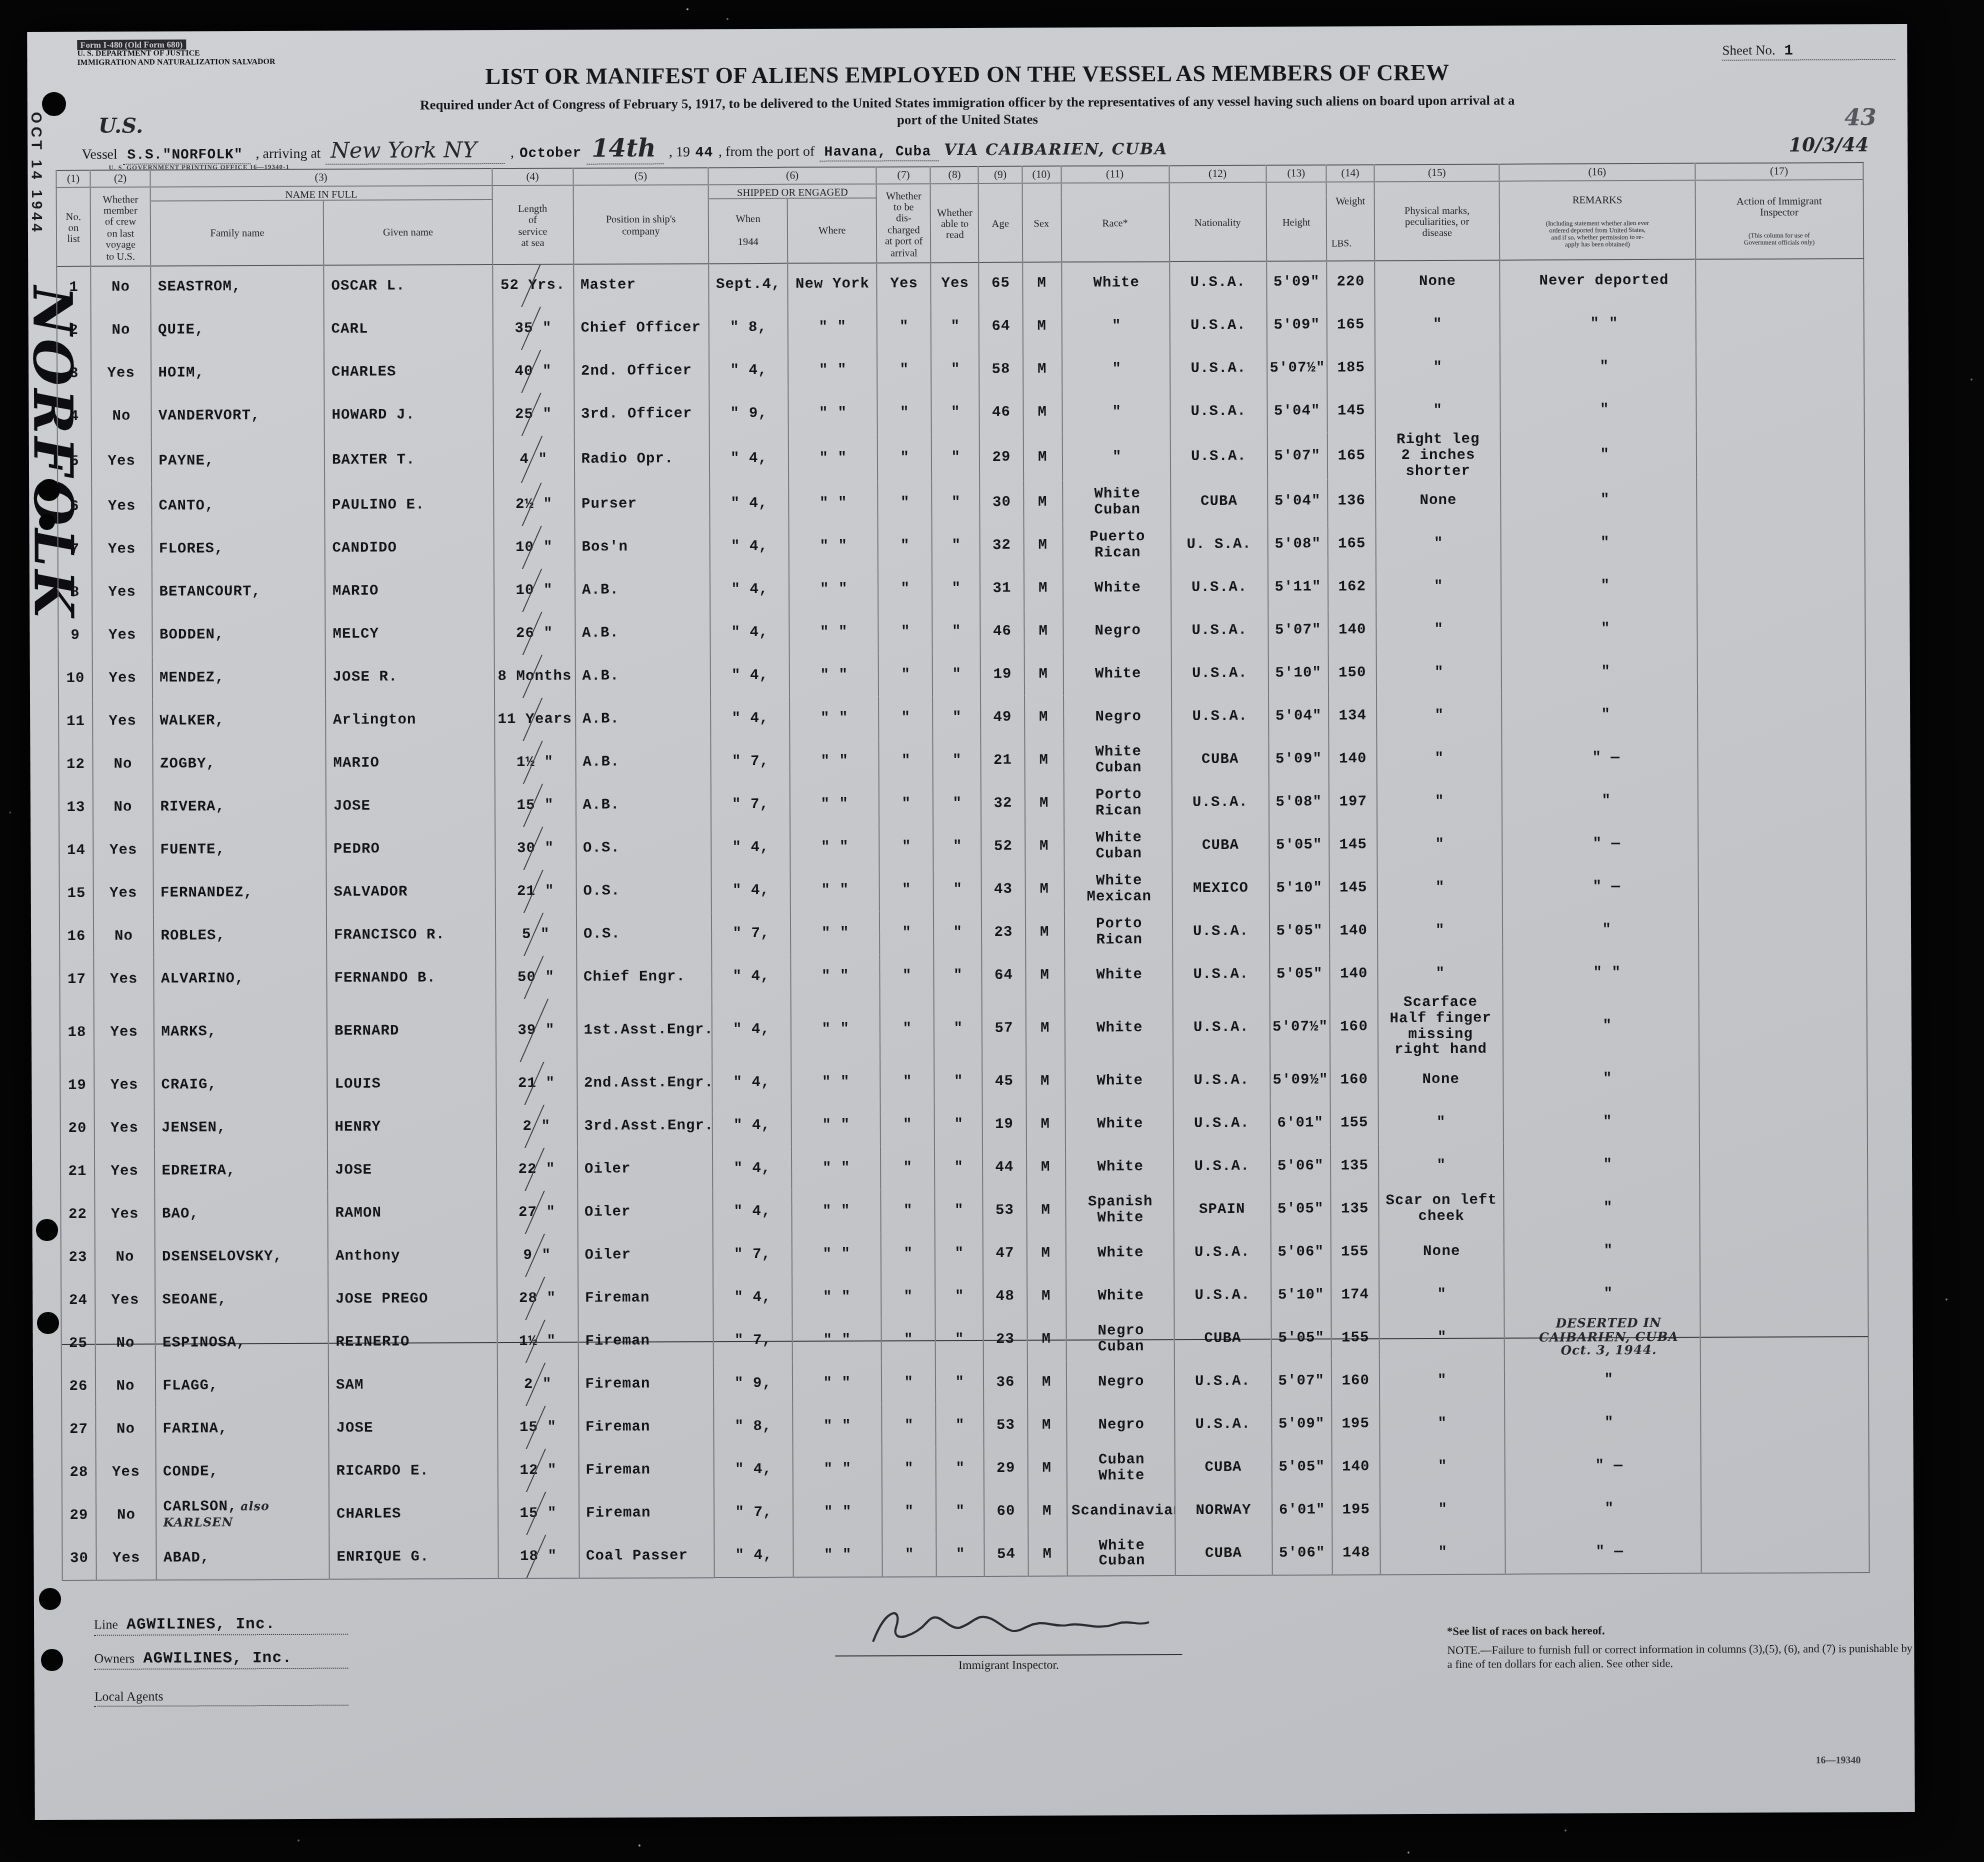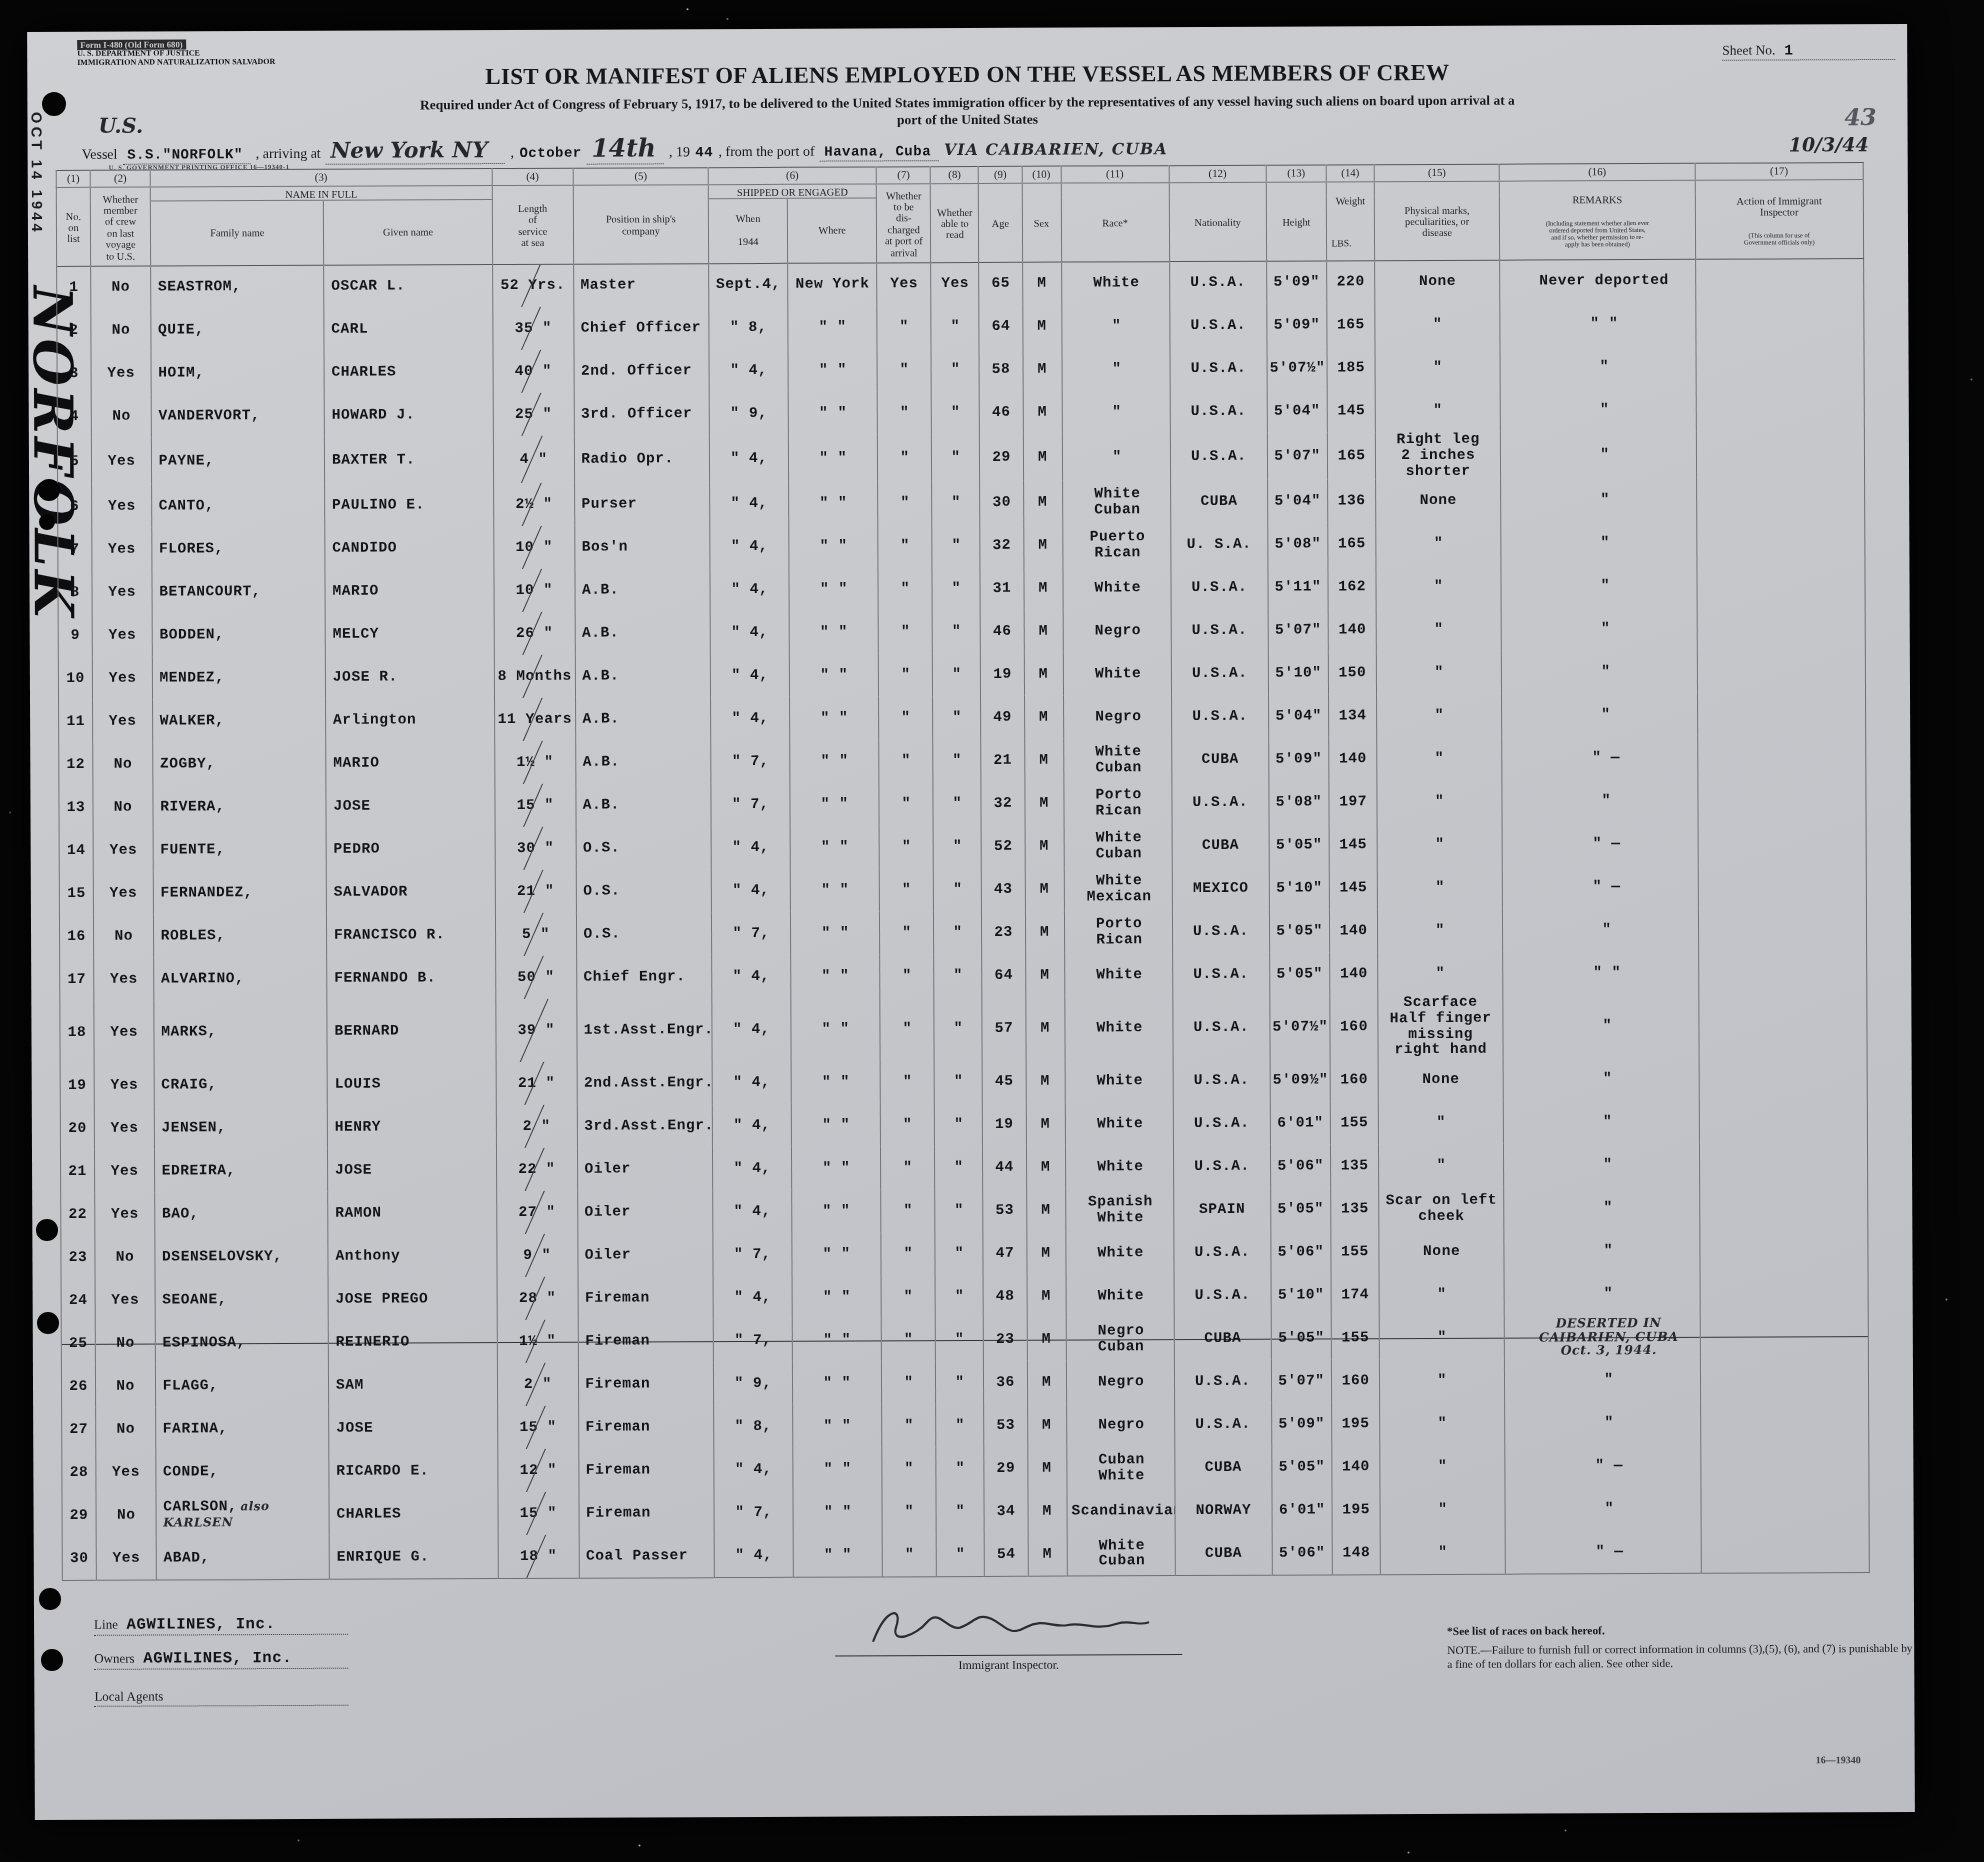--- a/index.html
+++ b/index.html
@@ -23,21 +23,21 @@
   .form-block .l1{font-size:8.7px;background:#2b2b2e;color:#c9c9cd;padding:0.5px 3.2px;display:inline-block}
   .sheet{position:absolute;left:1695px;top:18.4px;width:173px;font-size:13.5px;border-bottom:1.1px dotted #3c3c42;padding-bottom:1.1px}
   .sheet .typed{font-size:14.6px;margin-left:5.4px}
   .page-stamp{position:absolute;left:1817px;top:79px;font-size:23px;color:#55565e;font-weight:700;
     font-family:"DejaVu Serif",serif;font-style:italic}
   .title{position:absolute;left:0;top:34px;width:100%;text-align:center;font-size:23px;font-weight:700;letter-spacing:0.3px}
   .subtitle{position:absolute;left:0;top:66px;width:100%;text-align:center;font-size:13.5px;font-weight:700;line-height:17px}
   .vessel-line{position:absolute;left:54px;top:104px;width:1787px;display:flex;align-items:baseline;gap:5.4px;font-size:14px;white-space:nowrap}
   .vessel-line .fill{border-bottom:1.1px dotted #3c3c42;padding:0 7.6px 1.1px 4.3px}
   .hand-us{position:absolute;left:71px;top:82px;font-size:20.6px;font-weight:700}
-  .hand-port{font-size:21.7px;font-weight:700;min-width:179px}
+  .hand-port{font-size:21.7px;font-weight:400;min-width:179px}
   .hand-day{font-size:25px;font-weight:700}
   .hand-via{font-size:15.7px;font-weight:700;letter-spacing:1.1px}
   .hand-date{font-size:19px;font-weight:700;margin-left:auto}
   .gpo{position:absolute;left:81px;top:132px;font-size:6.5px;font-weight:700;color:#3b3b40;letter-spacing:0.5px}
 
   
   .margin-stamp{position:absolute;left:1.1px;top:80px;writing-mode:vertical-rl;text-orientation:sideways;
     font-family:"Liberation Sans",sans-serif;font-weight:700;font-size:14.6px;letter-spacing:3.2px;color:#1b1b1f;height:179px}
   .margin-name{position:absolute;left:-7.6px;top:254px;writing-mode:vertical-rl;text-orientation:sideways;
     font-family:"DejaVu Serif",serif;font-style:italic;font-weight:900;font-size:54px;letter-spacing:3.2px;color:#0d0d10;height:411px}
@@ -869,21 +869,21 @@
             <td>29</td>
             <td>No</td>
             <td class="al"><span>CARLSON,</span><span class="hand hand-small">also KARLSEN</span></td>
             <td class="al">CHARLES</td>
             <td class="c-service">15 "</td>
             <td class="al">Fireman</td>
             <td>" 7,</td>
             <td>"  "</td>
             <td>"</td>
             <td>"</td>
-            <td>34</td>
+            <td>60</td>
             <td>M</td>
             <td class="c-race">Scandinavian</td>
             <td>NORWAY</td>
             <td>6'01"</td>
             <td>195</td>
             <td>"</td>
             <td class="c-remarks"><span>"</span><span class="hand hand-remark"></span></td>
             <td></td>
           </tr>
 

